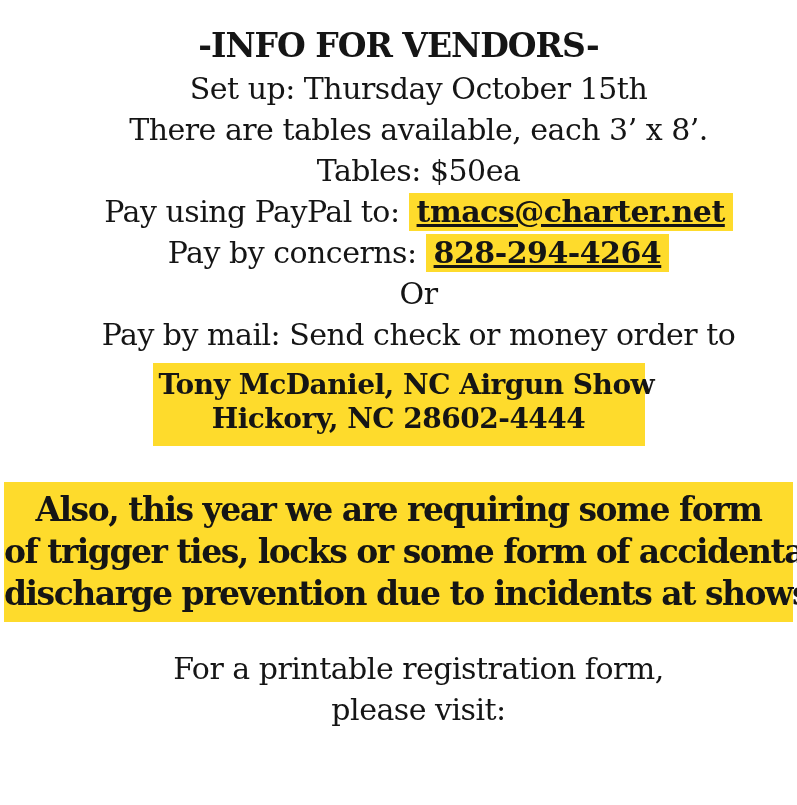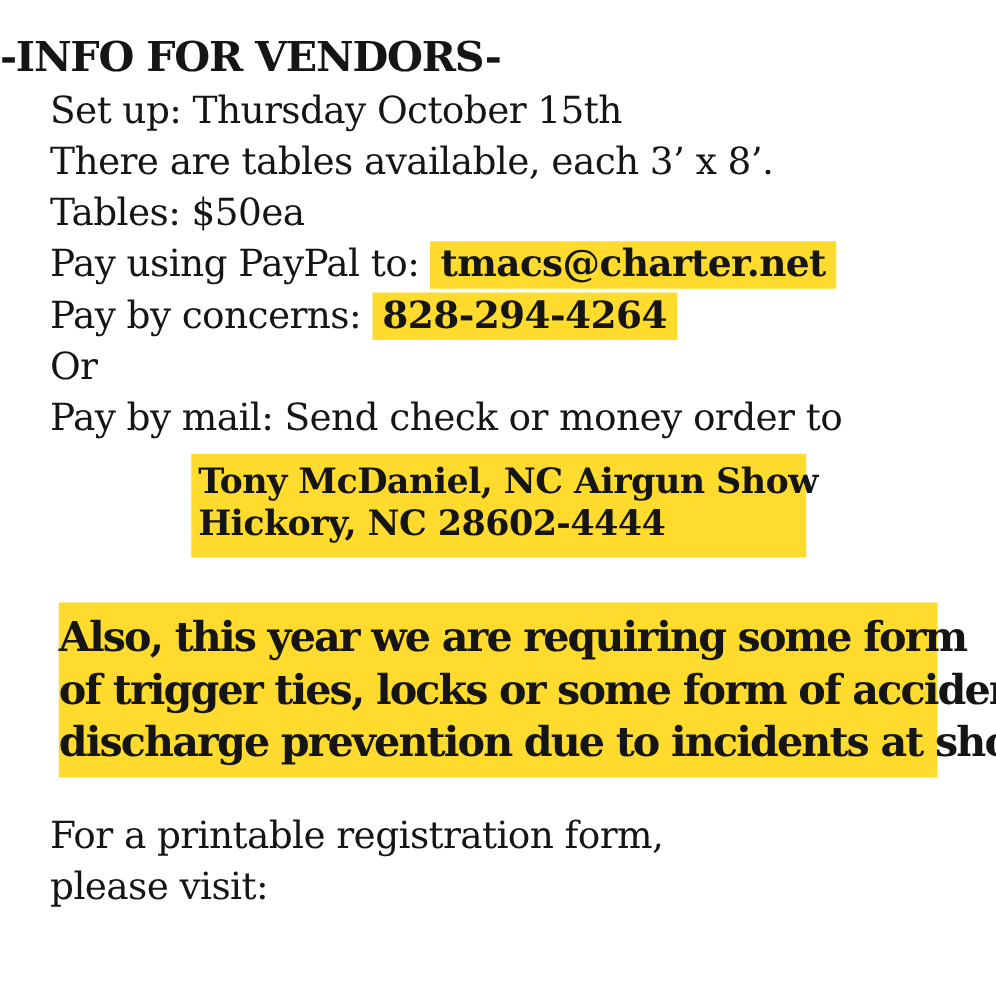--- a/index.html
+++ b/index.html
@@ -14,55 +14,55 @@
     background: var(--background);
   }
   .flyer {
     position: relative;
     width: 797px;
     height: 805px;
     overflow: hidden;
     background: var(--background);
     color: var(--text);
     font-family: "DejaVu Serif", serif;
-    text-align: left;
+    text-align: center;
     padding-top: 24px;
   }
   .title {
     margin: 0;
     font-size: 33px;
     font-weight: 700;
     line-height: 44px;
     letter-spacing: -1px;
     white-space: nowrap;
   }
   .line {
     font-size: 30px;
     line-height: 41px;
     letter-spacing: -0.5px;
     white-space: nowrap;
     padding-left: 40px;
   }
-  .bold { font-weight: 700; }
+  .bold { font-weight: 700; text-decoration: underline; }
   .hl { background: var(--highlight); }
   .hl-inline {
     padding: 1px 8px 2px;
   }
   .address-box {
     width: 492px;
     margin: 8px auto 0;
     padding: 5px 6px 10px;
     background: var(--highlight);
     font-size: 28px;
     font-weight: 700;
     line-height: 34px;
     letter-spacing: -0.5px;
   }
   .notice-box {
-    width: 703px;
+    width: 789px;
     margin: 36px auto 0;
     padding: 7px 0;
     background: var(--highlight);
     font-size: 33px;
     font-weight: 700;
     line-height: 42px;
     letter-spacing: -1.5px;
   }
   .notice-line, .addr-line { white-space: nowrap; }
   .footer {

